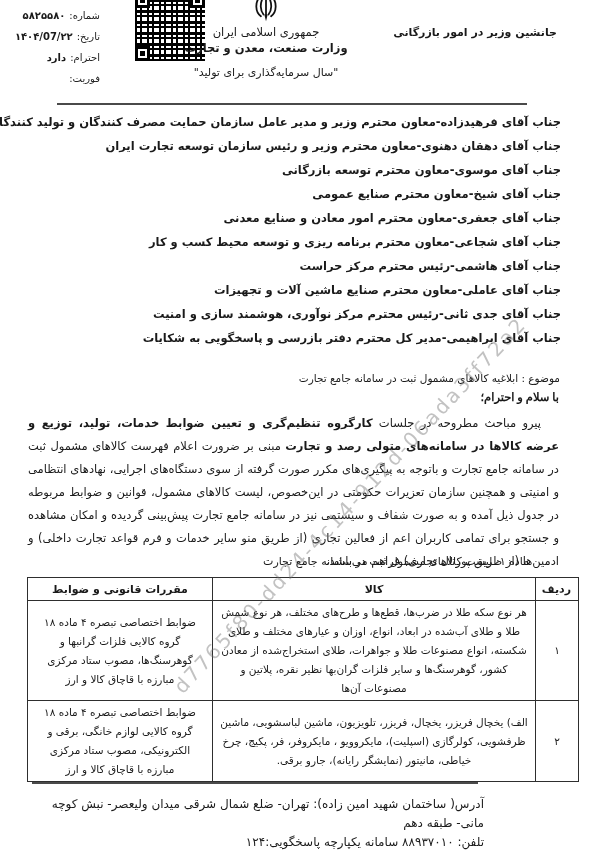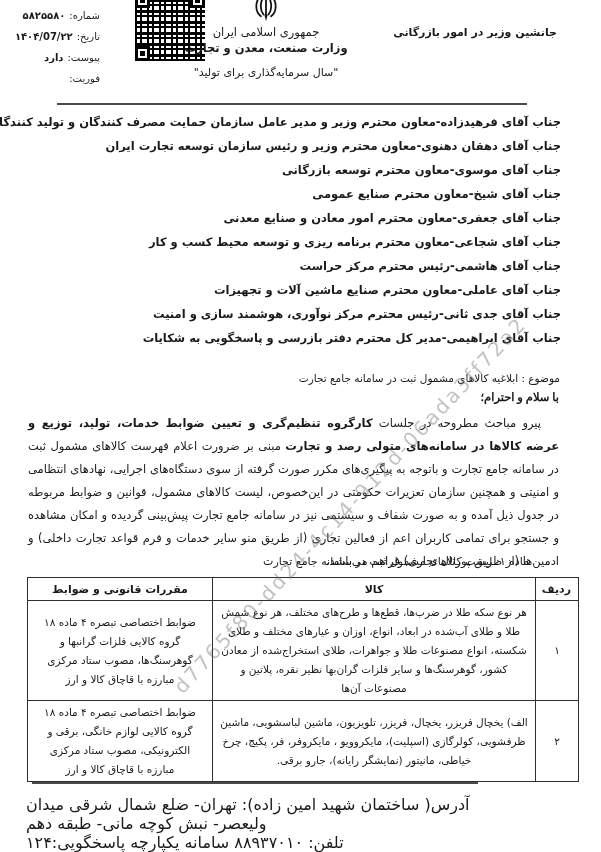--- a/index.html
+++ b/index.html
@@ -52,21 +52,21 @@
     border-collapse:collapse;direction:rtl;font-size:10.5px;table-layout:fixed;
   }
   .goods-table th,.goods-table td{
     border:1.3px solid #2e2e2e;text-align:center;vertical-align:middle;padding:2px 7px;box-sizing:border-box;
   }
   .goods-table th{font-size:11px;font-weight:bold;height:23px;}
   .goods-table .r1{height:81px;}
   .goods-table .r2{height:66px;}
   .goods-table td{line-height:19px;}
   
-  .footer{position:absolute;left:26px;width:458px;top:795px;text-align:left;font-size:16px;line-height:19px;}
+  .footer{position:absolute;left:26px;width:458px;top:795px;text-align:right;font-size:12px;line-height:19px;}
   
   .watermark{
     position:absolute;left:350px;top:505px;
     transform:translate(-50%,-50%) rotate(-47deg);
     font-size:20px;letter-spacing:2.5px;white-space:nowrap;direction:ltr;
     color:rgba(110,110,110,.42);pointer-events:none;
   }
 </style>
 </head>
 <body>
@@ -76,21 +76,21 @@
   <div class="meta">
     <div class="meta-row">
       <span class="lbl">شماره:</span>
       <span class="val">۵۸۲۵۵۸۰</span>
     </div>
     <div class="meta-row">
       <span class="lbl">تاریخ:</span>
       <span class="val">۱۴۰۴/07/۲۲</span>
     </div>
     <div class="meta-row">
-      <span class="lbl">پیوست:</span>
+      <span class="lbl">احترام:</span>
       <span class="val">دارد</span>
     </div>
     <div class="meta-row">
       <span class="lbl">فوریت:</span>
       <span class="val"></span>
     </div>
   </div>
 
   <div class="qr">
     <i class="f tl"></i>

